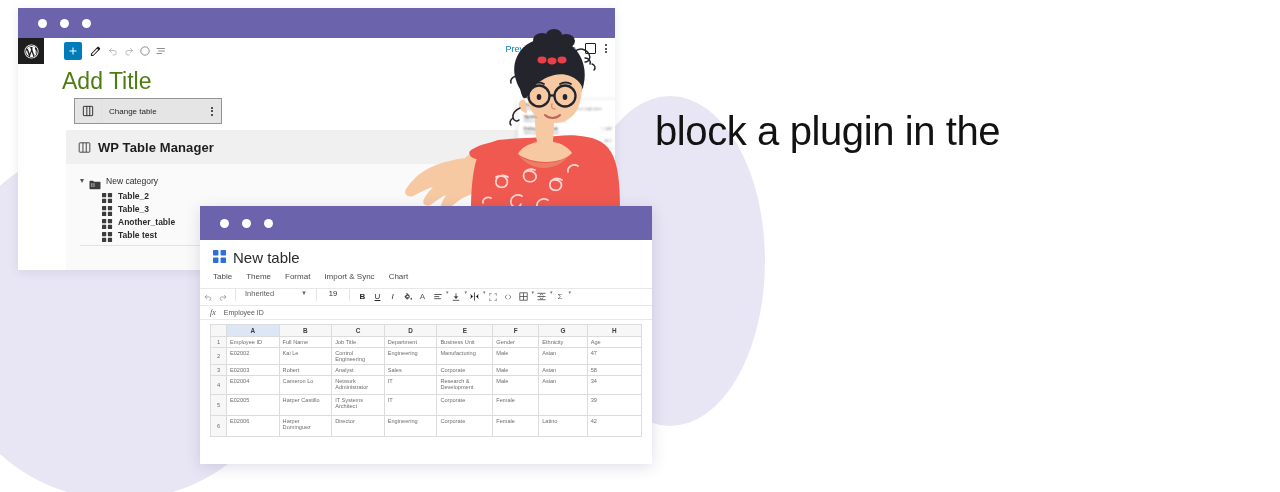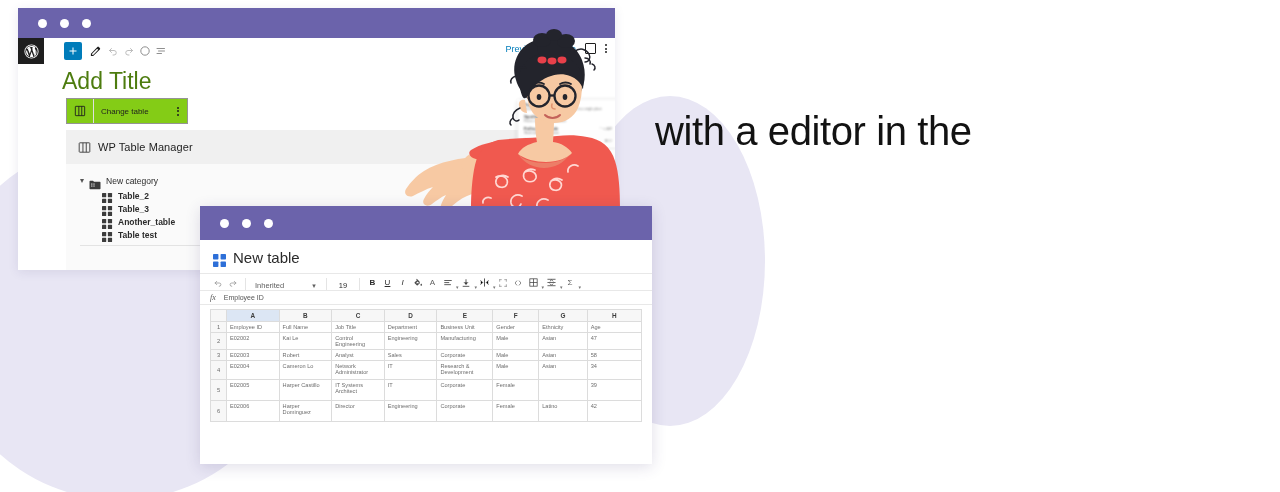--- a/index.html
+++ b/index.html
@@ -55,33 +55,33 @@
   #wp-right { position: absolute; right: 8px; top: 5px; display: flex; align-items: center; gap: 9px; font-size: 9px; }
   #wp-right .lnk { color: #007cba; }
   #wp-right .sq { width: 11px; height: 11px; border: 1.3px solid #1e1e1e; border-radius: 1px; }
   #wp-right .kebab { display: flex; flex-direction: column; gap: 1.5px; align-items: center; }
   #wp-right .kebab i { width: 2px; height: 2px; background: #1e1e1e; border-radius: 50%; display: block; }
 
   #wp-title { position: absolute; left: 44px; top: 30px; font-size: 23px; color: #4d7c0f; }
 
   
   #block-toolbar {
-    position: absolute; left: 48px; top: 60px; width: 122px; height: 26px;
-    border: 1px solid #949494; background: #84cc16; display: flex; align-items: center;
+    position: absolute; left: 56px; top: 60px; width: 148px; height: 26px;
+    border: 1px solid #949494; background: #e5e5e5; display: flex; align-items: center;
   }
   #block-toolbar .bt-icon { width: 27px; height: 100%; display: flex; align-items: center; justify-content: center; border-right: 1px solid #e0e0e0; }
   #block-toolbar .bt-label { flex: 1; font-size: 8px; color: #1e1e1e; padding-left: 7px; }
   #block-toolbar .bt-kebab { width: 18px; display: flex; flex-direction: column; gap: 1.5px; align-items: center; }
   #block-toolbar .bt-kebab i { width: 2px; height: 2px; background: #1e1e1e; border-radius: 50%; display: block; }
 
   
   #wptm-block { position: absolute; left: 48px; top: 92px; width: 549px; height: 140px; background: #fafafa; }
   #wptm-head { height: 34px; background: #f0f0f0; display: flex; align-items: center; padding-left: 11px; }
   #wptm-head .tm-icon { width: 15px; height: 15px; margin-right: 6px; }
-  #wptm-head .tm-name { font-size: 11px; font-weight: normal; color: #1e1e1e; letter-spacing: .1px; }
+  #wptm-head .tm-name { font-size: 13px; font-weight: bold; color: #1e1e1e; letter-spacing: .1px; }
   #wptm-share {
     margin-left: 19px; width: 265px; height: 20px; background: #fff;
     border: 1px solid #d8d8d8; border-radius: 10px; font-size: 9px; color: #9a9a9a;
     display: flex; align-items: center; padding-left: 10px;
   }
   #wptm-tree { padding: 12px 0 0 14px; background: #fafafa; height: 106px; }
   .tree-cat { display: flex; align-items: center; gap: 5px; margin-bottom: 4px; }
   .tree-cat .chev { font-size: 8px; color: #555; line-height: 1; }
   .tree-cat .folder { width: 12px; height: 10px; }
   .tree-cat .cat-label { font-size: 8.5px; font-weight: normal; color: #2b2b2b; }
@@ -105,29 +105,29 @@
 
   
   #illus { position: absolute; left: 330px; top: 22px; width: 290px; height: 230px; pointer-events: none; }
   #illus svg { width: 100%; height: 100%; display: block; }
 
   
   #win-front { left: 200px; top: 206px; width: 452px; height: 258px; box-shadow: 0 3px 14px rgba(60,50,110,.16); }
   #win-front .titlebar { height: 34px; }
   #sheet-body { background: #fff; height: 224px; overflow: hidden; position: relative; }
 
-  #sheet-title { display: flex; align-items: flex-end; gap: 7px; padding: 9px 0 0 13px; }
+  #sheet-title { display: flex; align-items: flex-start; gap: 7px; padding: 9px 0 0 13px; }
   #sheet-title .st-icon { width: 13px; height: 13px; }
   #sheet-title .st-text { font-size: 15px; color: #2b2b2b; }
 
   #sheet-menu { display: flex; gap: 14px; padding: 6px 0 0 13px; font-size: 8px; color: #4a4a4a; }
 
   #sheet-toolbar {
     margin-top: 7px; height: 18px; border-top: 1px solid #e8e8e8; border-bottom: 1px solid #e8e8e8;
-    display: flex; align-items: flex-end; padding-left: 10px; gap: 0;
+    display: flex; align-items: flex-start; gap: 0;
   }
   .tbi { width: 15px; height: 15px; display: flex; align-items: center; justify-content: center; color: #606060; font-size: 8px; }
   .tsep { width: 1px; height: 12px; background: #e4e4e4; margin: 0 5px; }
   #font-sel { width: 56px; font-size: 7.5px; color: #606060; padding-left: 4px; }
   #font-chev { width: 14px; text-align: center; font-size: 7px; color: #606060; }
   #font-size { width: 22px; font-size: 7.5px; color: #2b2b2b; text-align: center; }
   .tbi.b { font-weight: bold; color: #2b2b2b; }
   .tbi.u { text-decoration: underline; color: #2b2b2b; }
   .tbi.i { font-style: italic; color: #2b2b2b; }
   .caret { font-size: 5px; color: #777; margin-left: 1px; }
@@ -452,20 +452,27 @@
                 <rect x="0" y="0" width="5" height="5" rx=".7"></rect>
                 <rect x="7" y="0" width="5" height="5" rx=".7"></rect>
                 <rect x="0" y="7" width="5" height="5" rx=".7"></rect>
                 <rect x="7" y="7" width="5" height="5" rx=".7"></rect>
               </g>
             </svg>
         </span>
         <span class="st-text">New table</span>
       </div>
 
+      <div id="sheet-menu">
+        <span>Table</span>
+        <span>Theme</span>
+        <span>Format</span>
+        <span>Import &amp; Sync</span>
+        <span>Chart</span>
+      </div>
 
       <div id="sheet-toolbar">
         <span class="tbi">
           <svg viewBox="0 0 24 24" width="10" height="10">
               <path fill="none" stroke="#9b9b9b" stroke-width="2" stroke-linecap="round" d="M9 8 5 12l4 4M5 12h10a4 4 0 0 1 0 8"></path>
             </svg>
         </span>
         <span class="tbi">
           <svg viewBox="0 0 24 24" width="10" height="10">
               <path fill="none" stroke="#9b9b9b" stroke-width="2" stroke-linecap="round" d="M15 8l4 4-4 4M19 12H9a4 4 0 0 0 0 8"></path>
@@ -646,16 +653,16 @@
               <td>42</td>
             </tr>
           </tbody>
         </table>
       </div>
 
     </div>
   </div>
 
   <div id="headline">
-    <span class="ln">with a editor in the</span>
+    <span class="ln">block a plugin in the</span>
   </div>
 
 </div>
 
 </body></html>

